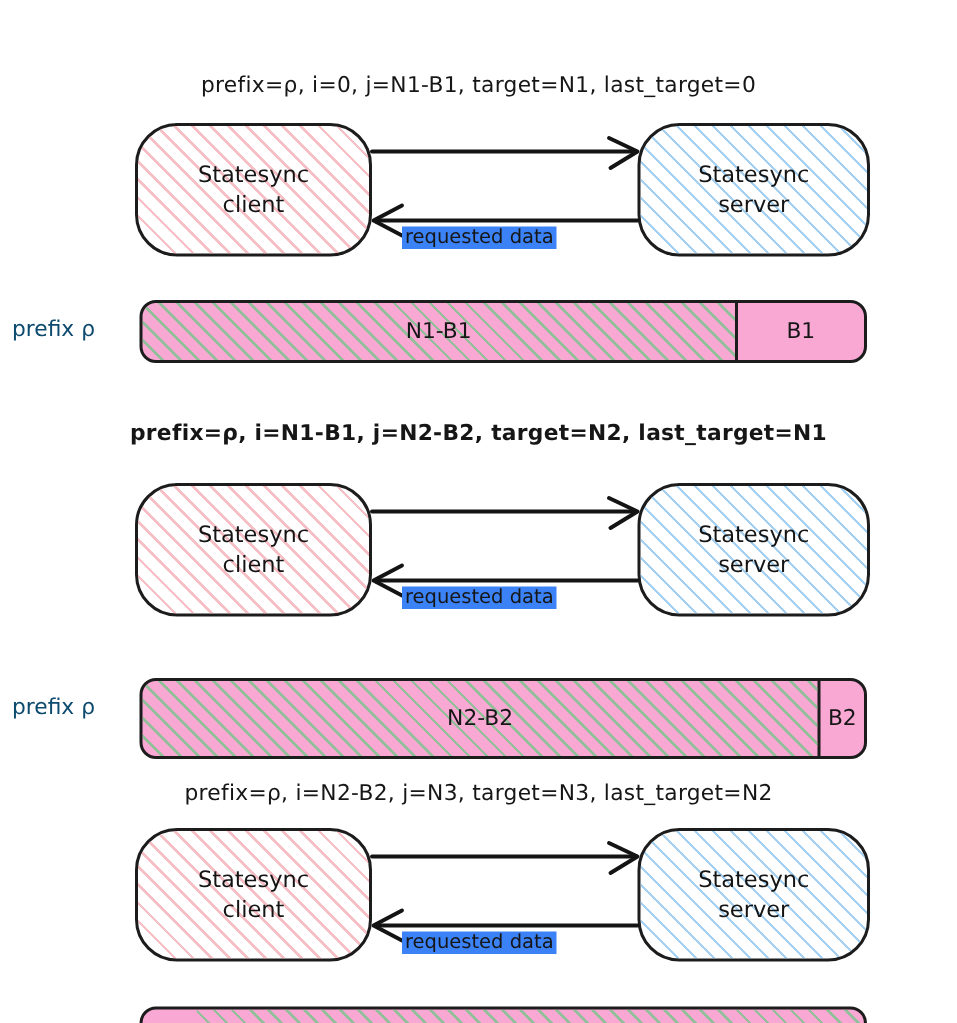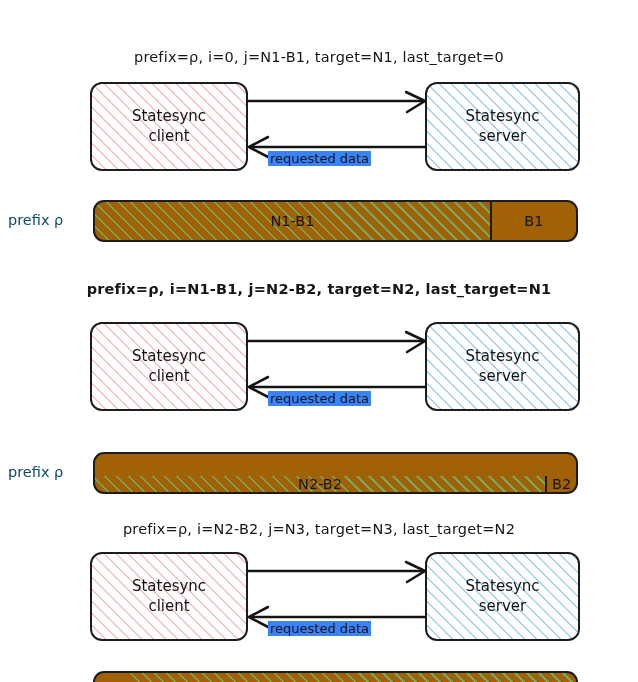--- a/index.html
+++ b/index.html
@@ -34,21 +34,21 @@
     letter-spacing: 0.2px;
     color: #161616;
     white-space: nowrap;
   }
 
   
   .node {
     position: absolute;
     box-sizing: border-box;
     border: 2.6px solid #1c1c1c;
-    border-radius: 12px;
+    border-radius: 28px;
     display: flex;
     flex-direction: column;
     align-items: center;
     justify-content: center;
     line-height: 1.28;
     font-size: 15px;
     color: #141414;
     overflow: hidden;
   }
   .node .label-line { position: relative; z-index: 2; }
@@ -108,21 +108,21 @@
     position: absolute;
     font-size: 14.5px;
     color: #0c4a6e;
     white-space: nowrap;
   }
   .bar {
     position: absolute;
     box-sizing: border-box;
     border: 2.6px solid #1c1c1c;
     border-radius: 11px;
-    background: #a16207;
+    background: #f9a8d4;
     overflow: hidden;
     display: flex;
   }
   .seg {
     position: relative;
     box-sizing: border-box;
     display: flex;
     align-items: center;
     justify-content: center;
     font-size: 14.5px;
@@ -204,21 +204,21 @@
     <path class="arrow-line" d="M2,11 L176,11"></path>
     <path class="arrow-head" d="M160,2 L179,11 L161,22"></path>
     <path class="arrow-line" d="M179,57 L6,57"></path>
     <path class="arrow-head" d="M22,47 L3,57 L22,67"></path>
   </svg>
 
   <div class="edge-label" style="left:268px; top:351px;">requested data</div>
 
   <div class="bar-label" style="left:8px; top:424px;">prefix ρ</div>
 
-  <div class="bar" style="left:93px; top:412px; width:485px; height:42px;align-items:flex-end;">
+  <div class="bar" style="left:93px; top:412px; width:485px; height:54px;">
     <div class="seg filled" style="width:94%;">
       <span class="seg-text">N2-B2</span>
     </div>
     <div class="seg last" style="width:6%;">
       <span class="seg-text">B2</span>
     </div>
   </div>
 
   <div class="caption" style="top:481px;">prefix=ρ, i=N2-B2, j=N3, target=N3, last_target=N2</div>
 

